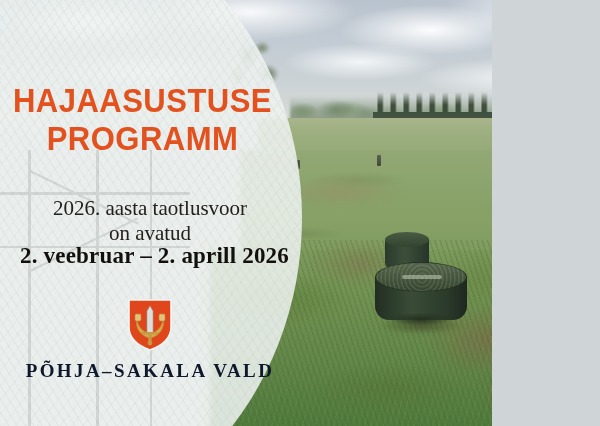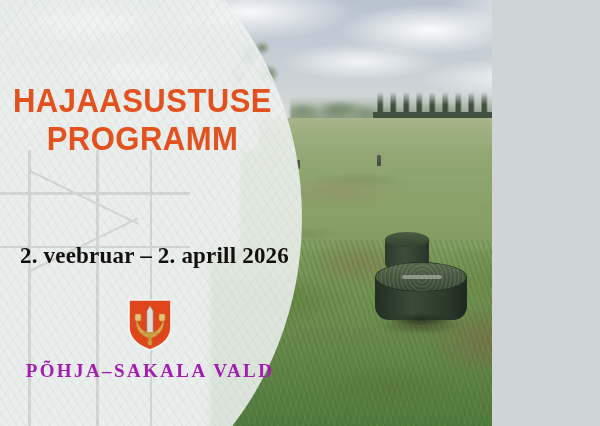--- a/index.html
+++ b/index.html
@@ -260,21 +260,21 @@
   
   .crest {
     position:absolute; left:128px; top:299px;
     width:44px; height:52px;
   }
   .crest svg { display:block; width:44px; height:52px; }
 
   .muni {
     position:absolute; left:0; top:360px; width:300px;
     text-align:center;
-    color:#a21caf;
+    color:#0f172a;
     font-family:"Liberation Serif", serif;
     font-size:19px;
     font-weight:700;
     letter-spacing:2.4px;
     text-transform:uppercase;
   }
 </style>
 </head>
 <body>
 
@@ -326,20 +326,24 @@
     <i style="left:30px;  top:120px;width:120px;height:2px; transform:rotate(-26deg); transform-origin:left center;"></i>
   </div>
 
   <div class="content">
 
     <div class="headline">
       <span>HAJAASUSTUSE</span>
       <span class="l2">PROGRAMM</span>
     </div>
 
+    <div class="sub">
+      <div>2026. aasta taotlusvoor</div>
+      <div>on avatud</div>
+    </div>
 
     <div class="dates">2. veebruar – 2. aprill 2026</div>
 
     <div class="crest">
       <svg viewBox="0 0 44 52" xmlns="http://www.w3.org/2000/svg" aria-hidden="true">
         <path d="M1 1 H43 V28 C43 40 33 47 22 51 C11 47 1 40 1 28 Z" fill="#E0461C" stroke="#F2F4F2" stroke-width="1.6"></path>
 
         <path d="M9 19 C6 29 14 38 22 39 C30 38 38 29 35 19
                  C35 27 29 34 22 34 C15 34 9 27 9 19 Z" fill="#D8A94E" stroke="#B98C35" stroke-width=".7"></path>
         <rect x="7" y="15" width="6" height="7" rx="1.4" fill="#E3C27E" stroke="#B98C35" stroke-width=".6"></rect>

